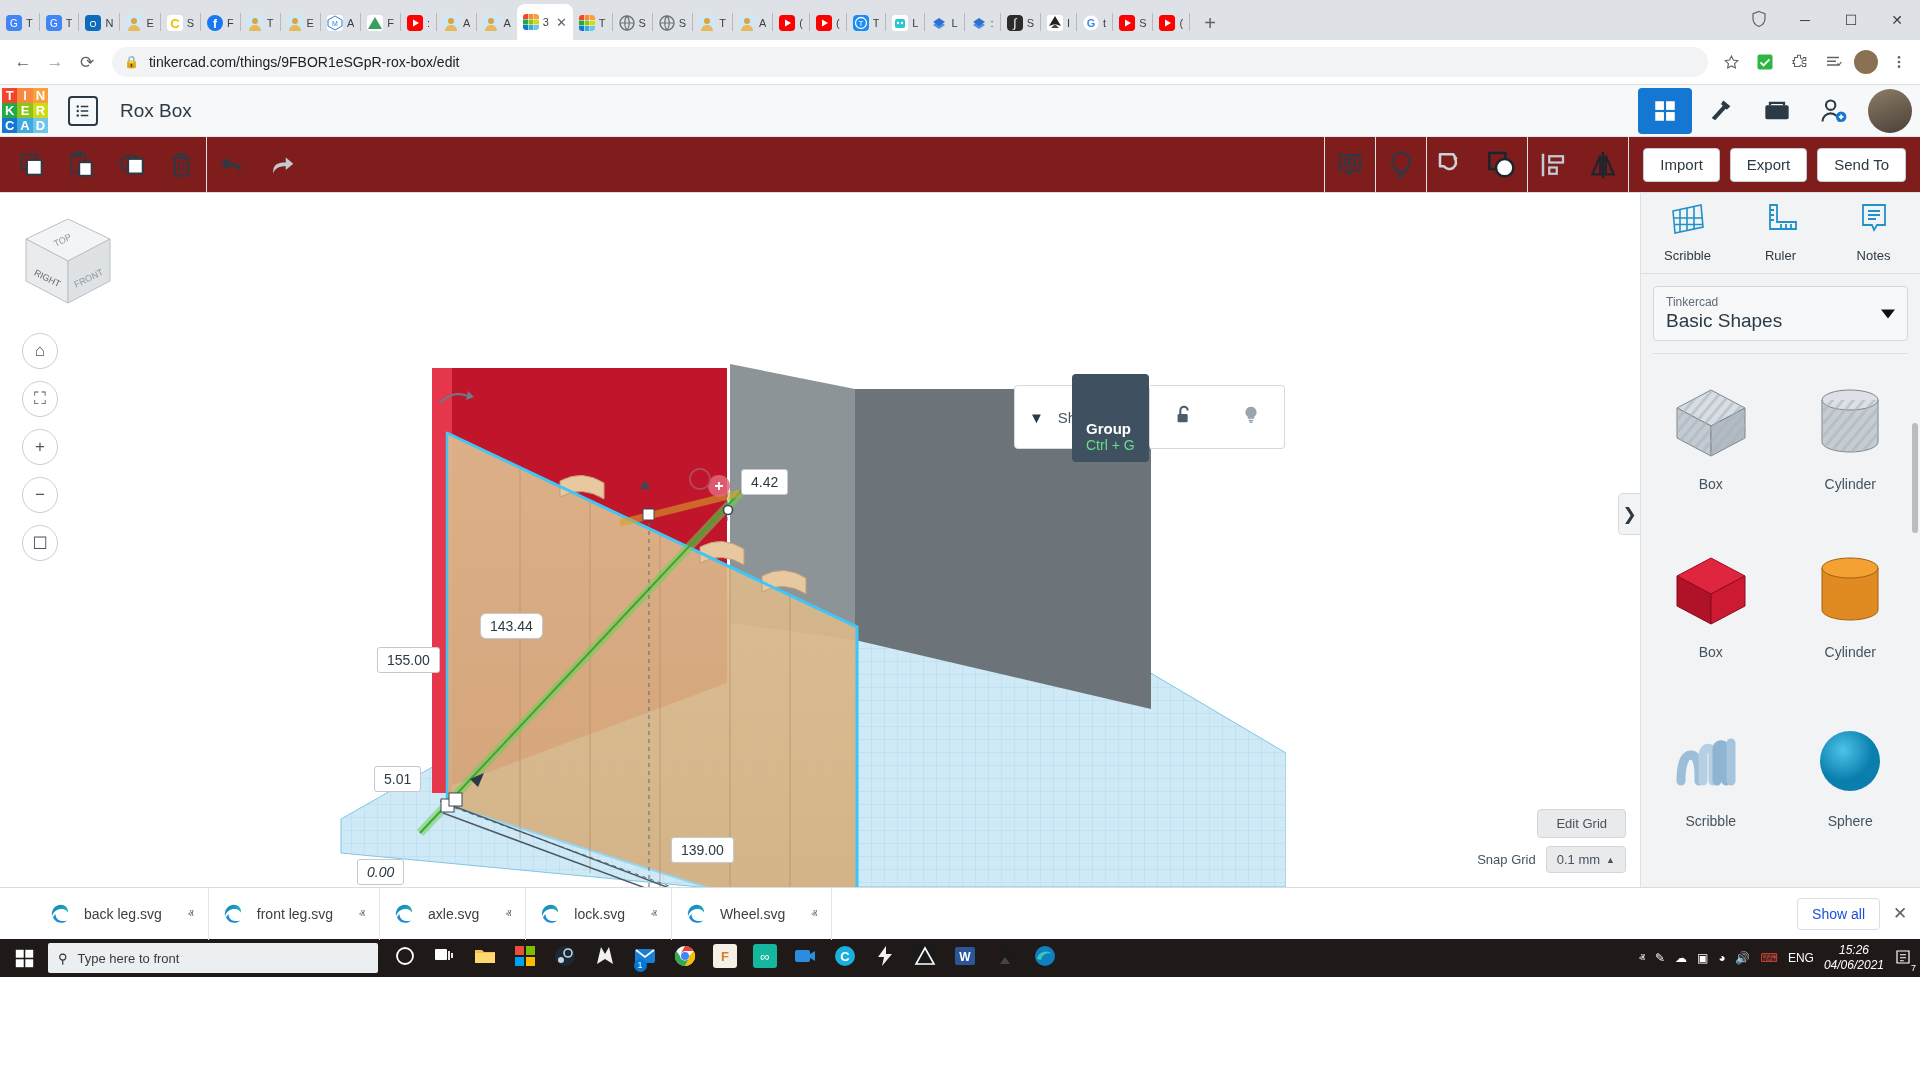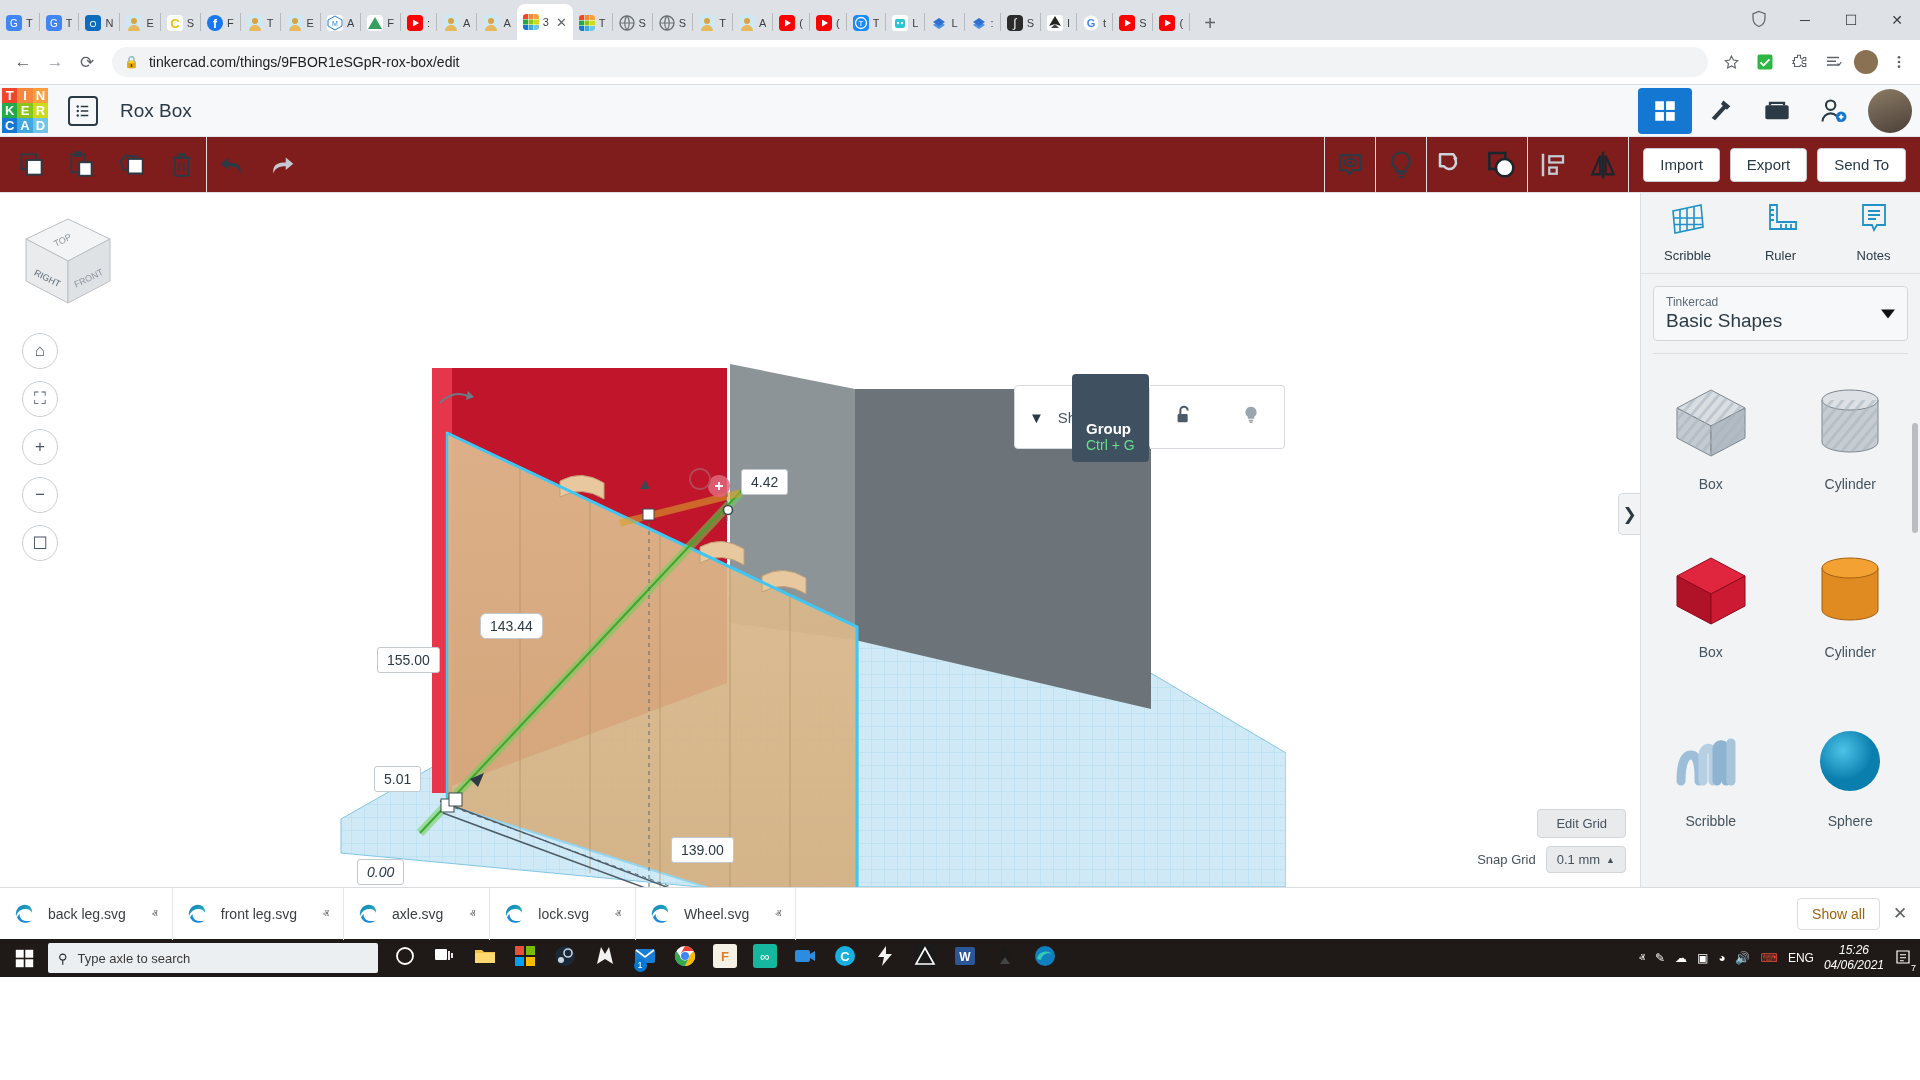--- a/index.html
+++ b/index.html
@@ -90,25 +90,25 @@
 
   .shapepop{ position:absolute; left:1014px; top:192px; width:136px; height:64px; background:#fff; border:1px solid #d6dade; border-radius:4px;
      display:flex;align-items:center; }
   .shapepop2{ position:absolute; left:1150px; top:192px; width:135px; height:64px; background:#fff; border:1px solid #d6dade; border-left:none;border-radius:0 4px 4px 0;
      display:flex;align-items:center;justify-content:space-around;}
   .tooltip{ position:absolute; left:1072px; top:181px; background:#3f5161; color:#fff; border-radius:4px; padding:7px 14px 9px; z-index:40;}
   .tooltip .t1{ font-size:15px;font-weight:bold;margin-top:39px;}
   .tooltip .t2{ font-size:14px;color:#64e08a;}
 
   
-  .dlbar{ height:52px; background:#fff; border-top:1px solid #dadce0; display:flex; align-items:center; }
+  .dlbar{ height:52px; background:#fff; border-top:1px solid #dadce0; display:flex; align-items:center;padding-left:36px; }
   .dlitem{ display:flex;align-items:center; gap:12px; padding:0 14px; height:52px; border-right:1px solid #e3e5e8; font-size:14px; color:#3c4043;}
   .dlitem .ico{ width:22px;height:22px;}
   .dlitem .car{ color:#5f6368; font-size:12px; margin-left:14px;}
-  .showall{ margin-left:auto; border:1px solid #dadce0; border-radius:4px; color:#a16207; font-size:14px; padding:7px 14px;}
+  .showall{ margin-left:auto; border:1px solid #dadce0; border-radius:4px; color:#1d4ed8; font-size:14px; padding:7px 14px;}
   .dlclose{ width:40px;height:52px;display:flex;align-items:center;justify-content:center;color:#5f6368;font-size:17px;}
 
   
   .taskbar{ height:38px; background:#1f1a17; display:flex; align-items:center; color:#fff; }
   .startbtn{ width:48px;height:38px;display:flex;align-items:center;justify-content:center;}
   .searchbox{ width:330px;height:30px;background:#eceff1;border-radius:2px;display:flex;align-items:center;gap:10px;padding:0 10px;color:#2b2b2b;font-size:13px;}
   .tbicons{ display:flex;align-items:center; gap:2px; margin-left:8px;}
   .tbico{ width:38px;height:38px;display:flex;align-items:center;justify-content:center;}
   .tray{ margin-left:auto; display:flex; align-items:center; gap:10px; padding-right:8px; font-size:12px;}
   .clock{ text-align:center; line-height:1.25; font-size:12px;font-style:italic;}
@@ -979,21 +979,21 @@
   <div class="startbtn">
     <svg width="19" height="19" viewBox="0 0 24 24">
         <rect x="1" y="1" width="10" height="10" fill="#fff"></rect>
         <rect x="13" y="1" width="10" height="10" fill="#fff"></rect>
         <rect x="1" y="13" width="10" height="10" fill="#fff"></rect>
         <rect x="13" y="13" width="10" height="10" fill="#fff"></rect>
       </svg>
   </div>
   <div class="searchbox">
     <span>⚲</span>
-    <span style="color:#3a3a3a;">Type axle to search</span>
+    <span style="color:#3a3a3a;">Type here to front</span>
   </div>
   <div class="tbicons" id="tbicons">
       <div class="tbico" style="position: relative;">
         <span><svg width="24" height="24" viewBox="0 0 24 24">
             <circle cx="12" cy="12" r="8" fill="none" stroke="#fff" stroke-width="1.8"></circle>
           </svg></span>
       </div>
       <div class="tbico" style="position: relative;">
         <span><svg width="24" height="24" viewBox="0 0 24 24">
             <rect x="2" y="5" width="12" height="11" rx="1" fill="#fff"></rect>

